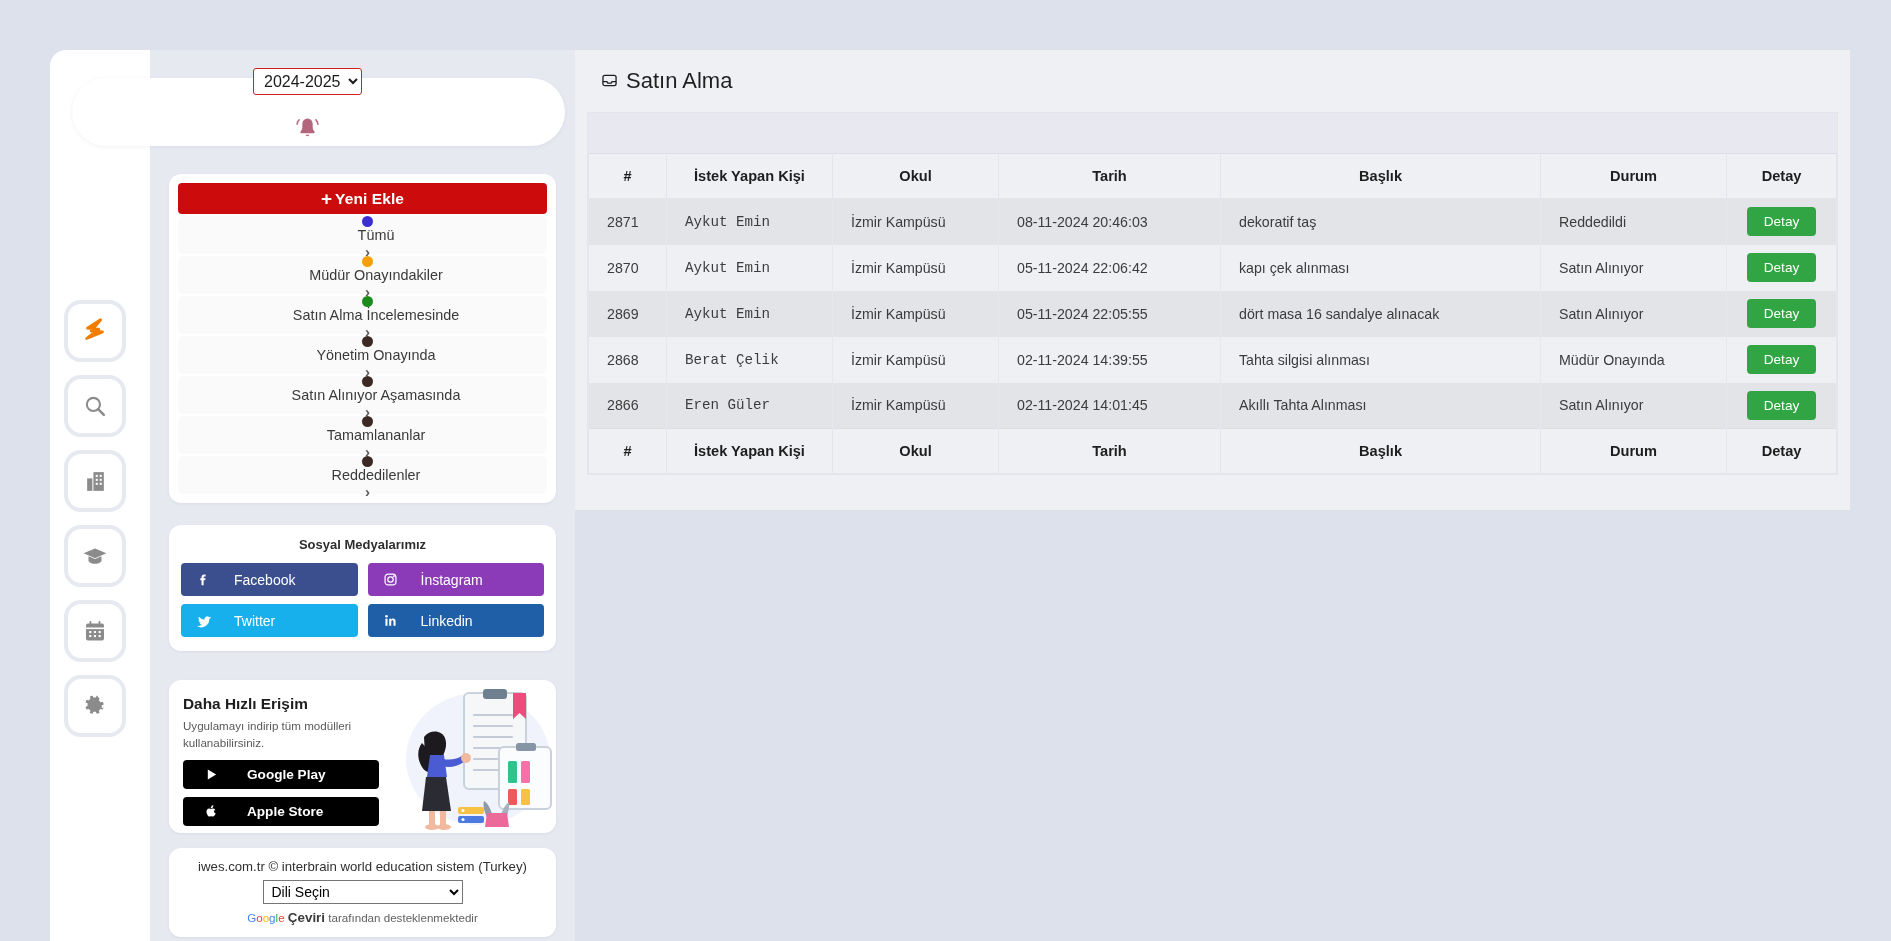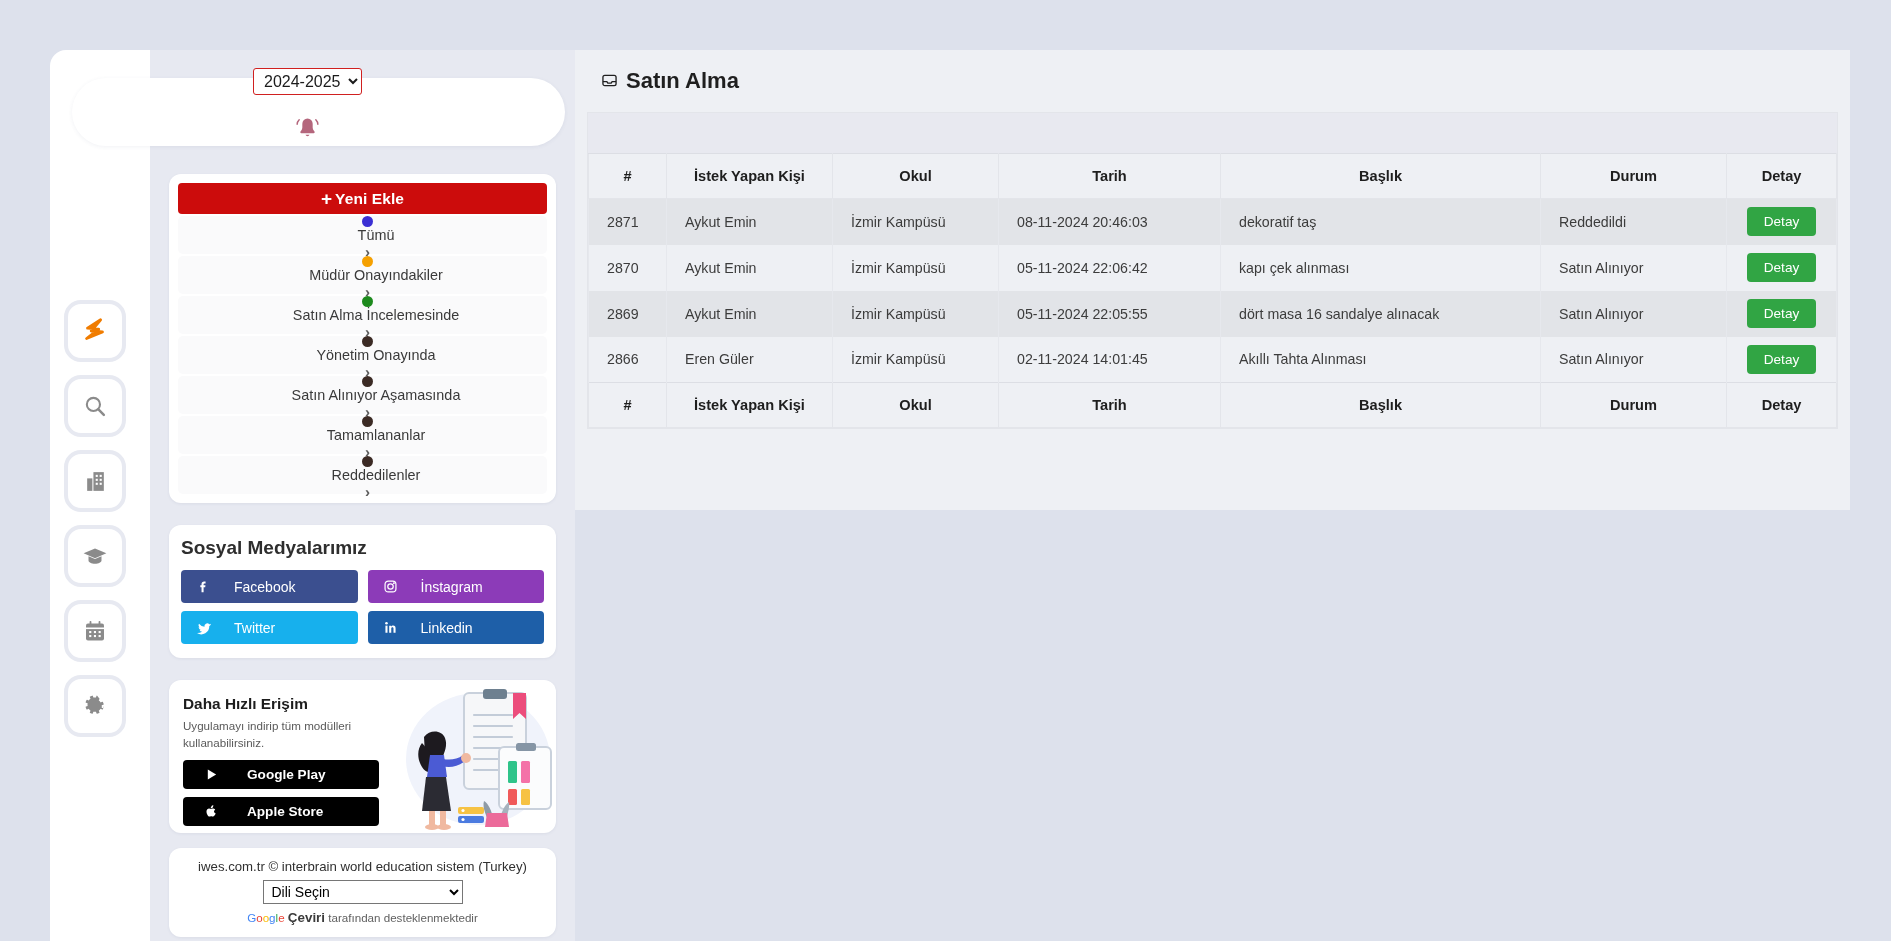--- a/index.html
+++ b/index.html
@@ -151,22 +151,22 @@
     margin-left: 17px;
     font-size: 14.4px;
     color: #3a3a3a;
     flex: 1 1 auto;
   }
   .ops-chev { color: #5b5b5b; font-size: 15px; font-weight: 700; }
 
   
   #social-card { left: 169px; top: 525px; width: 387px; padding: 12px 12px 14px 12px; }
   .social-title {
-    text-align: left;
-    font-size: 19px;
+    text-align: center;
+    font-size: 13px;
     font-weight: 600;
     color: #2e2e2e;
     margin-bottom: 11px;
   }
   .social-grid {
     display: grid;
     grid-template-columns: 1fr 1fr;
     gap: 8px 10px;
   }
   .social-btn {
@@ -230,21 +230,21 @@
     width: 1275px;
     height: 440px;
     background: #eef0f4;
     z-index: 9;
   }
   .page-title {
     display: flex; align-items: center; gap: 9px;
     padding: 18px 0 0 27px;
     font-size: 22px;
     color: #1f1f1f;
-    font-weight: 700;
+    font-weight: 400;
   }
   .table-card {
     margin: 18px 12px 0 12px;
     background: #eef0f4;
     border: 1px solid #e3e5ea;
   }
   .tbl-toolbar { height: 40px; background: #e8e9f0; }
 
   table.grid { width: 100%; border-collapse: collapse; }
   table.grid th {
@@ -262,21 +262,21 @@
     color: #3c3c3c;
     padding: 0 18px;
     height: 46px;
     vertical-align: middle;
     border-left: 1px solid #e6e8ed;
     border-right: 1px solid #e6e8ed;
   }
   table.grid tbody tr:nth-child(odd) td { background: #e2e4e8; }
   table.grid tbody tr:nth-child(even) td { background: #eef0f4; }
   td.c-id { width: 78px; }
-  td.c-person { width: 166px; }
+  td.c-person { width: 166px; font-family: Liberation Mono, monospace; }
   td.c-school { width: 166px; }
   td.c-date { width: 222px; }
   td.c-title { }
   td.c-status { width: 186px; }
   td.c-detay { width: 110px; text-align: center; padding: 0; }
 
   .detay-btn {
     display: inline-block;
     background: #31a544;
     color: #fff;
@@ -351,20 +351,29 @@
             <tr>
               <td class="c-id">2869</td>
               <td class="c-person">Aykut Emin</td>
               <td class="c-school">İzmir Kampüsü</td>
               <td class="c-date">05-11-2024 22:05:55</td>
               <td class="c-title">dört masa 16 sandalye alınacak</td>
               <td class="c-status">Satın Alınıyor</td>
               <td class="c-detay"><button class="detay-btn">Detay</button></td>
             </tr>
             <tr>
+              <td class="c-id">2868</td>
+              <td class="c-person">Berat Çelik</td>
+              <td class="c-school">İzmir Kampüsü</td>
+              <td class="c-date">02-11-2024 14:39:55</td>
+              <td class="c-title">Tahta silgisi alınması</td>
+              <td class="c-status">Müdür Onayında</td>
+              <td class="c-detay"><button class="detay-btn">Detay</button></td>
+            </tr>
+            <tr>
               <td class="c-id">2866</td>
               <td class="c-person">Eren Güler</td>
               <td class="c-school">İzmir Kampüsü</td>
               <td class="c-date">02-11-2024 14:01:45</td>
               <td class="c-title">Akıllı Tahta Alınması</td>
               <td class="c-status">Satın Alınıyor</td>
               <td class="c-detay"><button class="detay-btn">Detay</button></td>
             </tr>
           </tbody>
         <tfoot>

